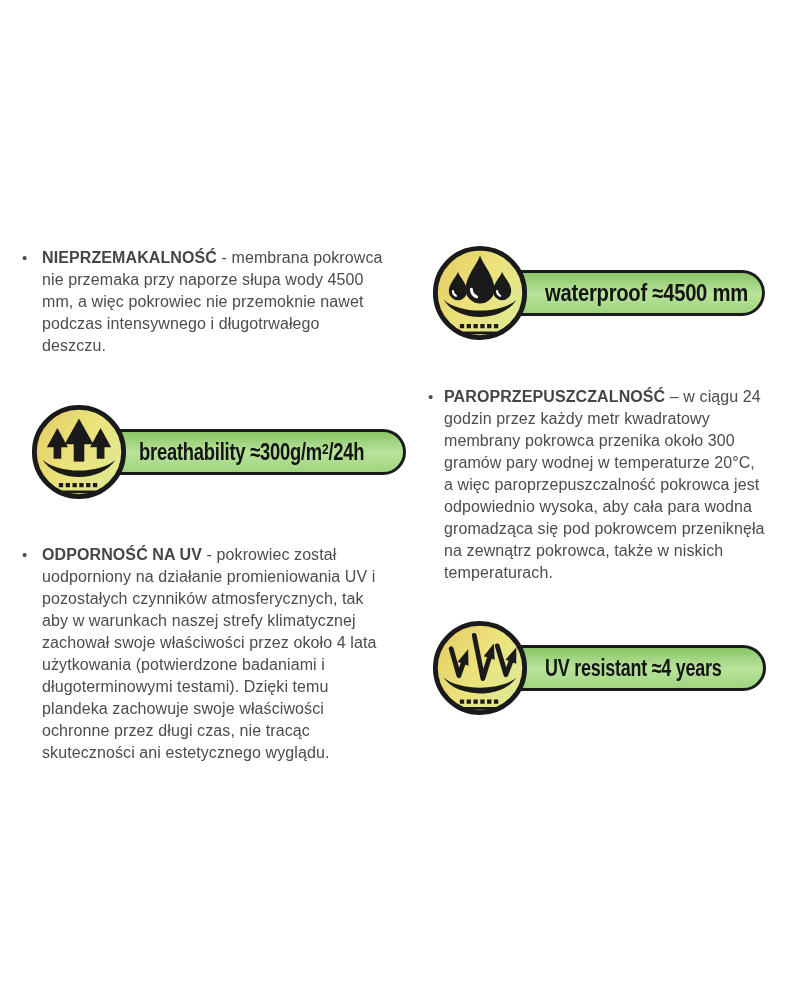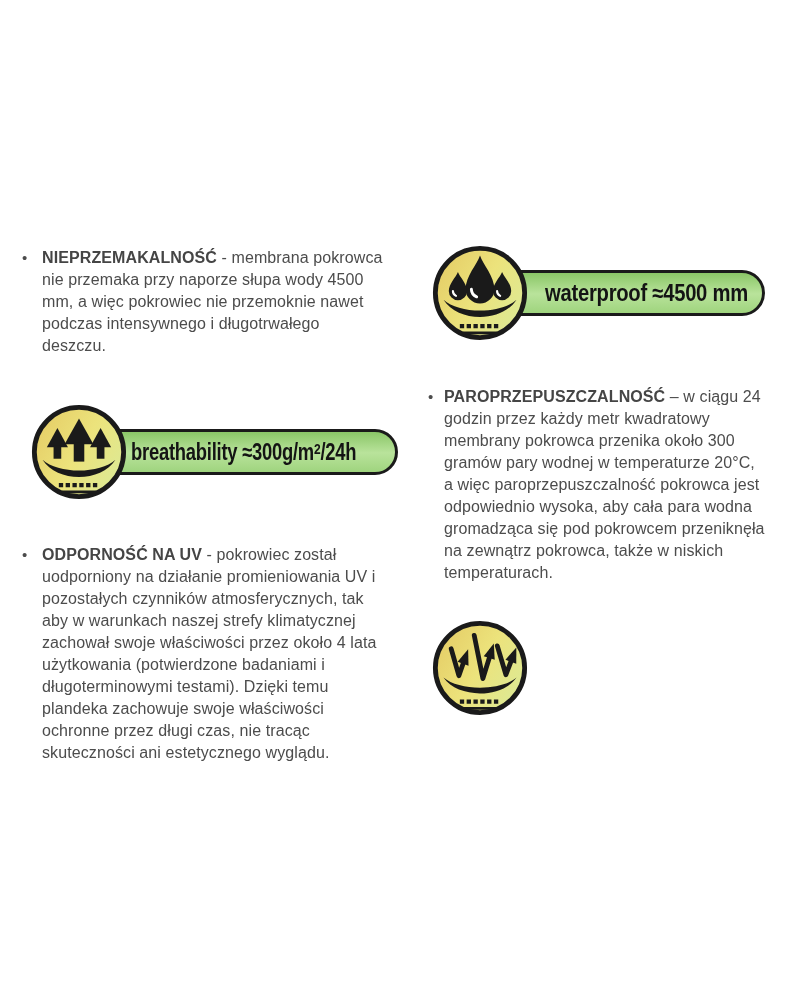--- a/index.html
+++ b/index.html
@@ -68,21 +68,21 @@
       <path d="M21.8,48 A5.5,5.5 0 0 0 25,53" stroke="#ffffff" stroke-width="2.2" fill="none" stroke-linecap="round"></path>
       <path d="M73,28 C75,33.5 82.5,40 82.5,48 A9.5,9.5 0 1 1 63.5,48 C63.5,40 71,33.5 73,28 Z" fill="#1a1a1a"></path>
       <path d="M67.8,48 A5.5,5.5 0 0 0 71,53" stroke="#ffffff" stroke-width="2.2" fill="none" stroke-linecap="round"></path>
       <path d="M12,57 C28,72 72,72 88,57 C73,81 27,81 12,57 Z" fill="#1a1a1a"></path>
       <line x1="29" y1="84.5" x2="71" y2="84.5" stroke="#1a1a1a" stroke-width="4.5" stroke-dasharray="4.5 2.6"></line>
       <line x1="32" y1="91.5" x2="68" y2="91.5" stroke="#1a1a1a" stroke-width="3"></line>
     </svg>
   </div>
 
   <div class="badge" style="left:31px; top:404px; width:375px;">
-    <div class="pill" style="left:40px; width:327px; padding-left:57px;">
+    <div class="pill" style="left:48px; width:327px; padding-left:57px;">
       <span class="pill-label sx80"><span>breathability ≈300g/m</span><span class="sup">2</span><span>/24h</span></span>
     </div>
     <svg class="bcircle" width="96" height="96" viewBox="0 0 100 100">
       <defs>
         <linearGradient id="gy2" x1="0" y1="0.2" x2="1" y2="0.8">
           <stop offset="0" stop-color="#e5cd66"></stop>
           <stop offset="0.5" stop-color="#ece37c"></stop>
           <stop offset="1" stop-color="#dcea96"></stop>
         </linearGradient>
       </defs>
@@ -120,20 +120,23 @@
 aby w warunkach naszej strefy klimatycznej
 zachował swoje właściwości przez około 4 lata
 użytkowania (potwierdzone badaniami i
 długoterminowymi testami). Dzięki temu
 plandeka zachowuje swoje właściwości
 ochronne przez długi czas, nie tracąc
 skuteczności ani estetycznego wyglądu.</span></p>
   </div>
 
   <div class="badge" style="left:432px; top:620px; width:335px;">
+    <div class="pill" style="left:48px; width:286px; padding-left:62px;">
+      <span class="pill-label sx78">UV resistant ≈4 years</span>
+    </div>
     <svg class="bcircle" width="96" height="96" viewBox="0 0 100 100">
       <defs>
         <linearGradient id="gy3" x1="0" y1="0.2" x2="1" y2="0.8">
           <stop offset="0" stop-color="#e5cd66"></stop>
           <stop offset="0.5" stop-color="#ece37c"></stop>
           <stop offset="1" stop-color="#dcea96"></stop>
         </linearGradient>
         <marker id="uvarrow" markerUnits="userSpaceOnUse" markerWidth="20" markerHeight="20" refX="10" refY="10" orient="auto">
           <path d="M2,4 L18,10 L2,16 Z" fill="#1a1a1a"></path>
         </marker>

